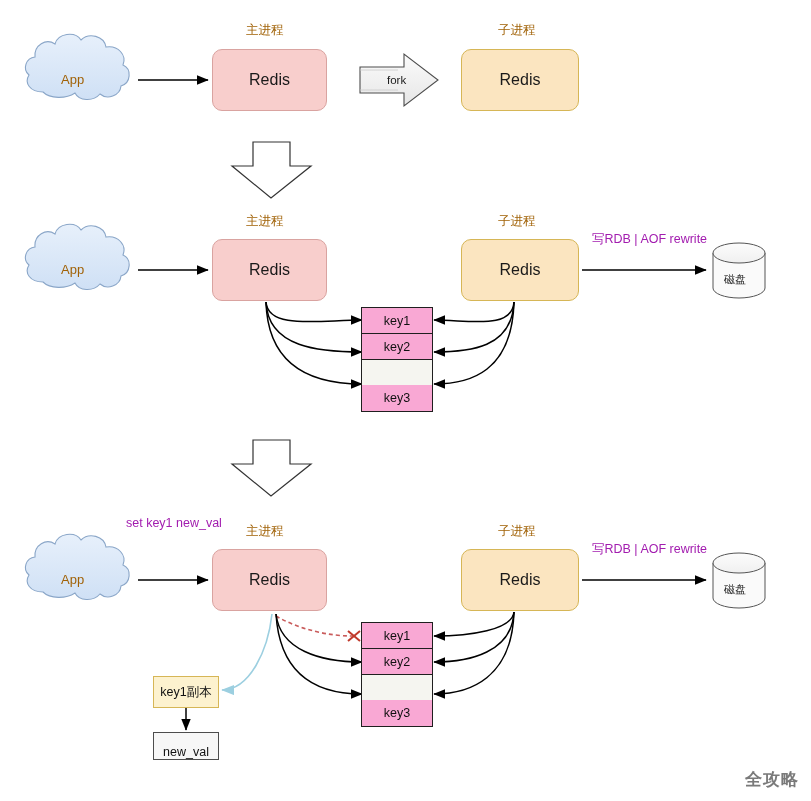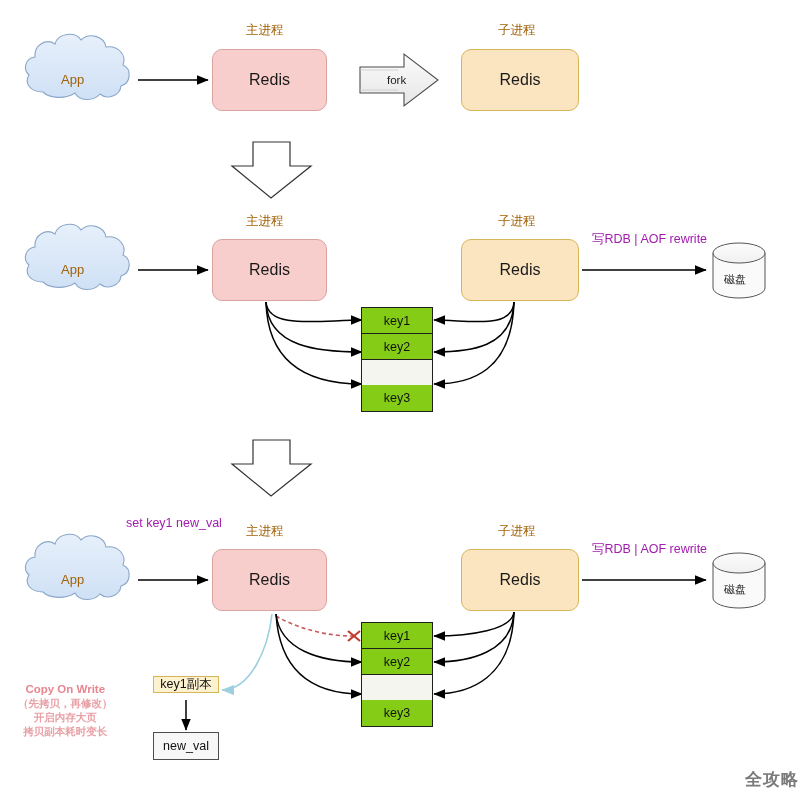--- a/index.html
+++ b/index.html
@@ -78,47 +78,47 @@
     box-sizing: border-box;
   }
   .key-cell {
     height: 26px;
     display: flex;
     align-items: center;
     justify-content: center;
     font-size: 12.5px;
     border-bottom: 1.4px solid #1f1f1f;
     box-sizing: border-box;
-    background: #84cc16;
+    background: #f9a8d4;
     color: #111;
   }
   .key-cell:last-child { border-bottom: none; margin-top: 25px; }
 
   
   .copy-box {
     position: absolute;
     width: 66px;
-    height: 17px;
+    height: 32px;
     background: #fdf2cf;
     border: 1px solid #d6b656;
     display: flex;
     align-items: center;
     justify-content: center;
     font-size: 12.5px;
     box-sizing: border-box;
   }
   
   .val-box {
     position: absolute;
     width: 66px;
     height: 28px;
     background: #f7f7f7;
     border: 1px solid #4d4d4d;
     display: flex;
-    align-items: center;
+    align-items: flex-end;
     justify-content: center;
     font-size: 12.5px;
     box-sizing: border-box;
   }
   .cow-note {
     position: absolute;
     font-size: 10.5px;
     line-height: 1.32;
     text-align: center;
     color: #e8a0a6;
@@ -328,21 +328,15 @@
   </div>
 
   <div class="copy-box" style="left:153px; top:676px;">
     <span>key1副本</span>
   </div>
 
   <div class="val-box" style="left:153px; top:732px;">
     <span>new_val</span>
   </div>
 
-  <div class="cow-note" style="left:18px; top:682px;">
-    <div class="cow-title">Copy On Write</div>
-    <div>（先拷贝，再修改）</div>
-    <div>开启内存大页</div>
-    <div>拷贝副本耗时变长</div>
-  </div>
 
   <div class="watermark">全攻略</div>
 </div>
 
 </body></html>

